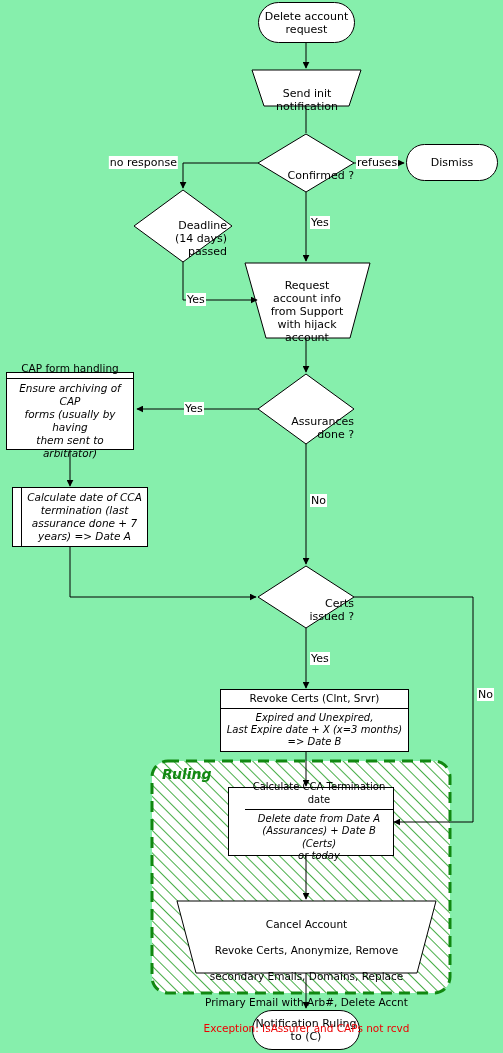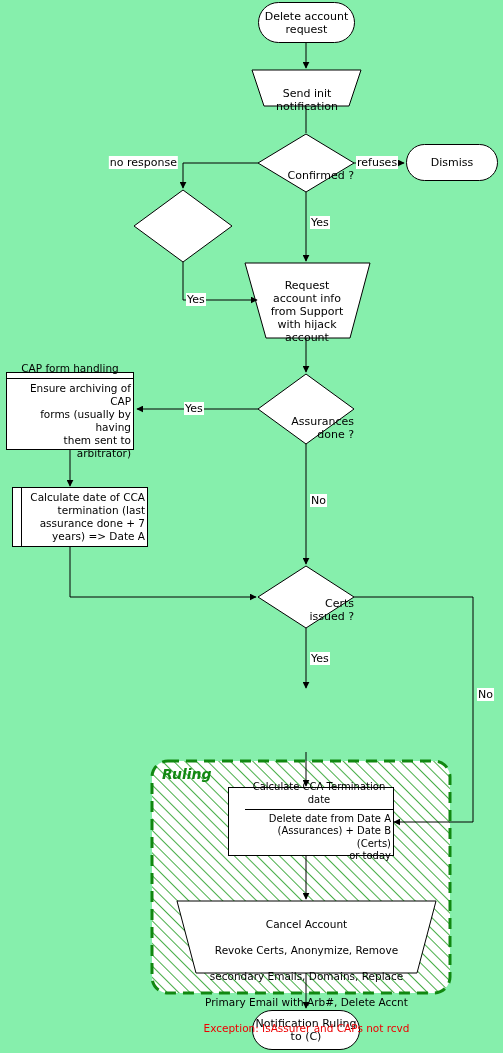--- a/index.html
+++ b/index.html
@@ -58,22 +58,23 @@
     border-bottom:1px solid #000;
     width:100%;
     box-sizing:border-box;
     padding:2px 2px 3px 2px;
     text-align:center;
   }
   .box-body{
     width:100%;
     box-sizing:border-box;
     padding:3px 2px 3px 2px;
-    text-align:right;
+    text-align:center;
     white-space:pre-line;
+    font-style:italic;
   }
   .predef-bar{
     position:absolute;
     top:0;bottom:0;
     border-right:1px solid #000;
   }
   .group-label{
     position:absolute;
     z-index:6;
     color:#118811;
@@ -181,20 +182,25 @@
   </div>
 
   <div class="diamond-text" style="left:258px;top:156px;width:96px;">
     <span>Confirmed ?</span>
   </div>
 
   <div class="node terminator" style="left:406px;top:144px;width:92px;height:37px;align-items:center;">
     <span class="node-text">Dismiss</span>
   </div>
 
+  <div class="diamond-text" style="left:139px;top:206px;width:88px;">
+    <span>Deadline
+(14 days)
+passed</span>
+  </div>
 
   <div class="trap-text" style="left:252px;top:266px;width:110px;">
     <span>Request
 account info
 from Support
 with hijack
 account</span>
   </div>
 
   <div class="node boxnode" style="left:6px;top:372px;width:128px;height:78px;font-size:10.5px;">
@@ -215,20 +221,26 @@
 termination (last
 assurance done + 7
 years) =&gt; Date A</div>
   </div>
 
   <div class="diamond-text" style="left:258px;top:584px;width:96px;">
     <span>Certs
 issued ?</span>
   </div>
 
+  <div class="node boxnode" style="left:220px;top:689px;width:189px;height:63px;font-size:10.5px;">
+    <div class="box-header">Revoke Certs (Clnt, Srvr)</div>
+    <div class="box-body" style="font-size:10px;line-height:12px;">Expired and Unexpired,
+Last Expire date + X (x=3 months)
+=&gt; Date B</div>
+  </div>
 
   <div class="group-label" style="left:162px;top:766px;">
     <span>Ruling</span>
   </div>
 
   <div class="node boxnode" style="left:228px;top:787px;width:166px;height:69px;font-size:10.5px;padding-left:16px;">
     <div class="box-header" style="font-size:10px;">Calculate CCA Termination date</div>
     <div class="box-body" style="font-size:10px;line-height:12.5px;">Delete date from Date A
 (Assurances) + Date B (Certs)
 or today</div>

